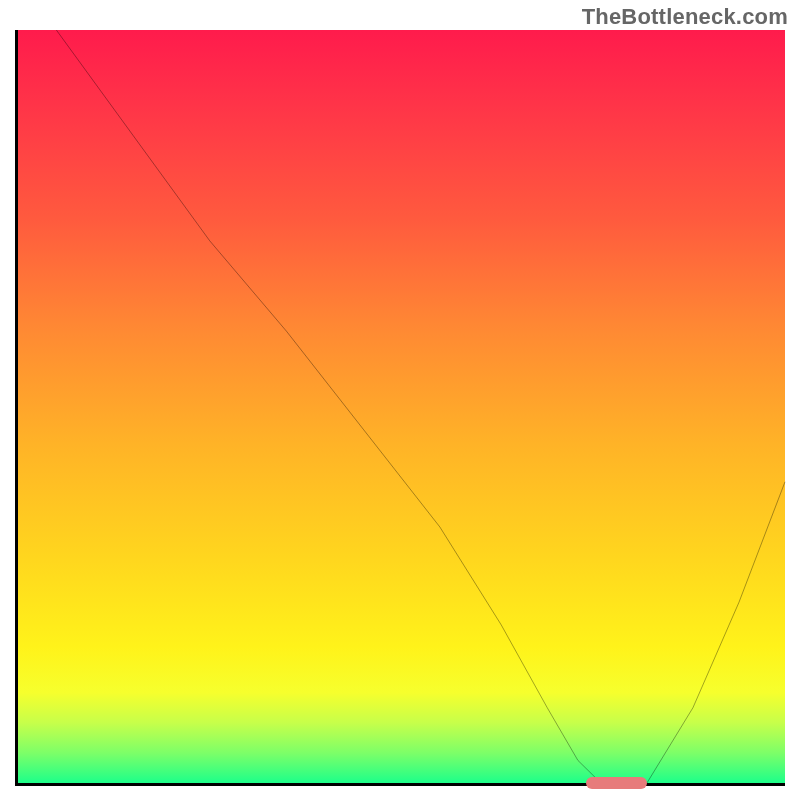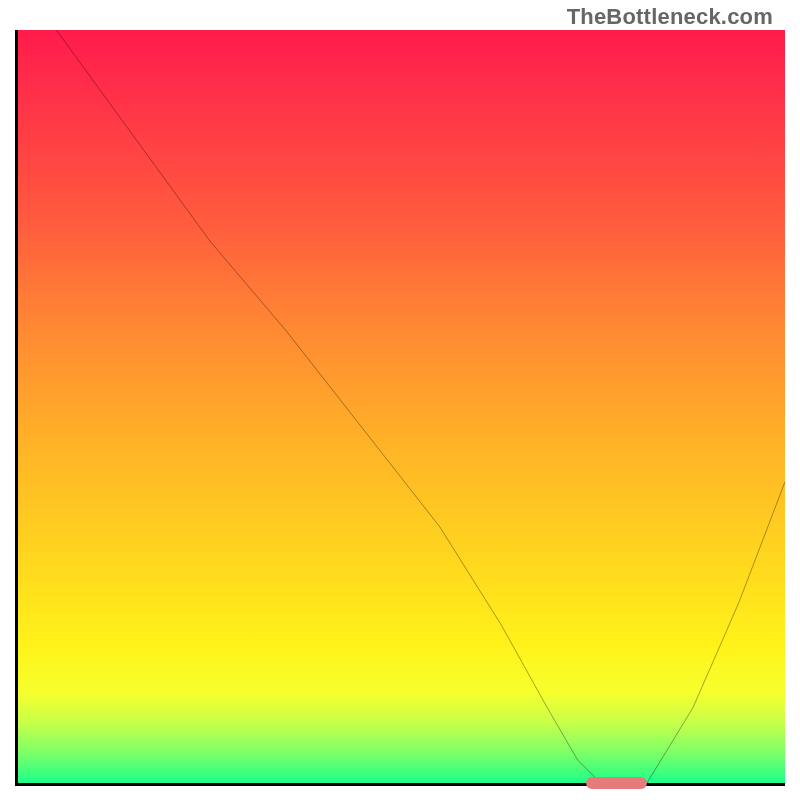--- a/index.html
+++ b/index.html
@@ -12,21 +12,21 @@
     overflow: hidden;
   }
   .stage {
     position: relative;
     width: 800px;
     height: 800px;
   }
   .watermark {
     position: absolute;
     top: 4px;
-    right: 27px;
+    right: 12px;
     font-size: 22px;
     font-weight: 600;
     color: #666666;
     letter-spacing: 0.2px;
     user-select: none;
   }
   .plot-frame {
     position: absolute;
     left: 15px;
     top: 30px;

